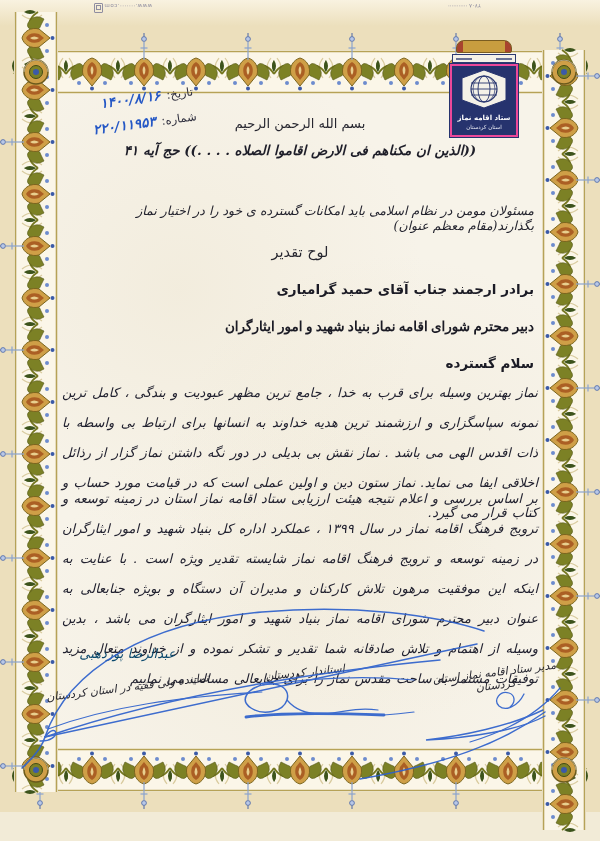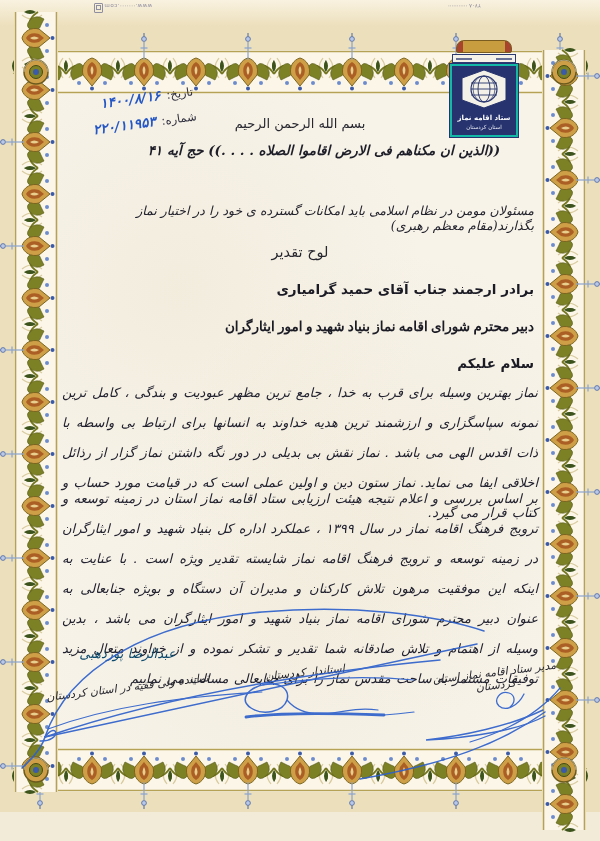--- a/index.html
+++ b/index.html
@@ -13,41 +13,41 @@
   .watermark{
     position:absolute;left:58px;top:94px;width:484px;height:654px;z-index:1;
     background:
       radial-gradient(circle at 25% 30%, rgba(213,196,150,0.14), transparent 42%),
       radial-gradient(circle at 70% 60%, rgba(213,196,150,0.12), transparent 45%),
       radial-gradient(circle at 45% 85%, rgba(213,196,150,0.10), transparent 40%);
     pointer-events:none;
   }
   .txt{position:absolute;z-index:2;color:#26262f;}
   .center{left:58px;width:484px;text-align:center;}
-  .calli{font-family:"DejaVu Serif","Liberation Serif",serif;font-style:italic;margin-left:24px;}
+  .calli{font-family:"DejaVu Serif","Liberation Serif",serif;font-style:italic;}
   .bismillah{top:116px;font-size:13px;letter-spacing:.3px;}
   .verse{top:142px;font-size:13.5px;font-weight:bold;color:#1e1e29;}
   .quote{top:203px;right:66px;left:74px;text-align:right;font-size:12.5px;color:#23232e;}
   .cert-title{top:244px;font-size:14.5px;letter-spacing:1px;}
   .recipient{right:66px;font-weight:bold;font-size:13.5px;color:#1b1b25;}
   .r1{top:281px;} .r2{top:318px;font-family:Liberation Serif, serif;} .r3{top:355px;}
   .para{right:62px;left:62px;text-align:justify;font-size:13px;line-height:30px;color:#222230;word-spacing:1px;font-style:italic;}
   .p1{top:378px;} .p2{top:484px;}
   .meta{left:26px;top:94px;width:170px;transform:rotate(-8deg);z-index:2;position:absolute;direction:rtl;}
   .meta-row{display:flex;gap:6px;align-items:baseline;margin-bottom:9px;}
   .meta-label{font-size:11.5px;color:#30303f;}
   .meta-value{font-size:13.5px;font-weight:bold;font-style:italic;color:#2457c5;letter-spacing:1px;}
   .stamp{position:absolute;left:450px;top:40px;width:68px;z-index:2;text-align:center;}
   .stamp-banner{height:11px;margin:0 6px;border-radius:8px 8px 2px 2px;
     background:linear-gradient(90deg,#a8432e 0 12%,#c89d3f 12% 88%,#a8432e 88%);
     border:1px solid #7a5c20;}
   .stamp-strip{height:7px;margin:1px 2px;background:#f4f1e8;border:1px solid #2c3a72;
     display:flex;align-items:center;justify-content:space-between;padding:0 3px;}
   .stamp-strip i{display:block;width:16px;height:2px;background:#2c3a72;opacity:.7;}
-  .stamp-body{background:#26336e;border:2px solid #14b8a6;outline:1px solid #26336e;
+  .stamp-body{background:#26336e;border:2px solid #ec4899;outline:1px solid #26336e;
     padding:3px 2px 4px;}
   .stamp-org{color:#fff;font-size:7px;font-weight:bold;line-height:10px;}
   .stamp-region{color:#e8eaf4;font-size:5.5px;line-height:8px;}
   .sig{position:absolute;z-index:2;text-align:center;}
   .sig-name{font-family:"DejaVu Serif","Liberation Serif",serif;font-style:italic;
     font-size:13px;color:#0c4a6e;}
   .sig-title{font-family:"DejaVu Serif","Liberation Serif",serif;font-style:italic;
     font-size:11px;color:#26262f;}
   .sig-right{left:420px;top:642px;width:150px;}
   .sig-right .sig-title{margin-top:24px;transform:rotate(-7deg);}
@@ -234,26 +234,26 @@
         <ellipse cx="26" cy="20" rx="11" ry="13" fill="none" stroke="#26336e" stroke-width="0.7"></ellipse>
         <path d="M13,14 H39 M13,26 H39 M13,20 H39" stroke="#26336e" stroke-width="0.9" fill="none"></path>
       </svg>
       <div class="stamp-org">ستاد اقامه نماز</div>
       <div class="stamp-region">استان کردستان</div>
     </div>
   </div>
 
   <div class="txt center bismillah">بسم الله الرحمن الرحیم</div>
   <div class="txt center verse calli">((الذین ان مکناهم فی الارض اقاموا الصلاه . . . .)) حج آیه ۴۱</div>
-  <div class="txt quote calli">مسئولان مومن در نظام اسلامی باید امکانات گسترده ی خود را در اختیار نماز بگذارند(مقام معظم رهبری)</div>
+  <div class="txt quote calli">مسئولان مومن در نظام اسلامی باید امکانات گسترده ی خود را در اختیار نماز بگذارند(مقام معظم عنوان)</div>
   <div class="txt recipient r1">برادر ارجمند جناب آقای  حمید گرامیاری</div>
 
   <div class="txt center cert-title">لوح تقدیر</div>
   <div class="txt recipient r2">دبیر محترم شورای اقامه نماز بنیاد شهید و امور ایثارگران</div>
-  <div class="txt recipient r3">سلام علیکم</div>
+  <div class="txt recipient r3">سلام گسترده</div>
 
   <div class="txt para p1">نماز بهترین  وسیله برای قرب به خدا ، جامع ترین مظهر عبودیت و بندگی ، کامل ترین نمونه سپاسگزاری و ارزشمند ترین هدیه خداوند به انسانها برای ارتباط بی واسطه با ذات اقدس الهی می باشد . نماز نقش بی بدیلی در دور نگه داشتن نماز گزار از رذائل اخلاقی ایفا می نماید. نماز ستون دین و اولین عملی است که در قیامت مورد حساب و کتاب قرار می گیرد.</div>
   <div class="txt para p2">بر اساس بررسی و اعلام نتیجه هیئت ارزیابی ستاد اقامه نماز استان در زمینه توسعه و ترویج فرهنگ اقامه نماز در سال ۱۳۹۹ ، عملکرد اداره کل بنیاد شهید و امور ایثارگران در زمینه توسعه و ترویج فرهنگ اقامه نماز شایسته تقدیر ویژه است . با عنایت به اینکه این موفقیت مرهون تلاش کارکنان و مدیران آن دستگاه و بویژه جنابعالی به عنوان دبیر محترم شورای اقامه نماز بنیاد شهید و امور ایثارگران  می باشد ، بدین وسیله از اهتمام و تلاش صادقانه شما تقدیر و تشکر نموده و از خداوند متعال مزید توفیقات مستمر به ساحت مقدس نماز را برای جنابعالی مسالت می نماییم</div>
 
   <div class="sig sig-right">
     <div class="sig-title">مدیر ستاد اقامه نماز استان کردستان</div>
   </div>
   <div class="sig sig-center">
     <div class="sig-title">استاندار کردستان</div>
   </div>

